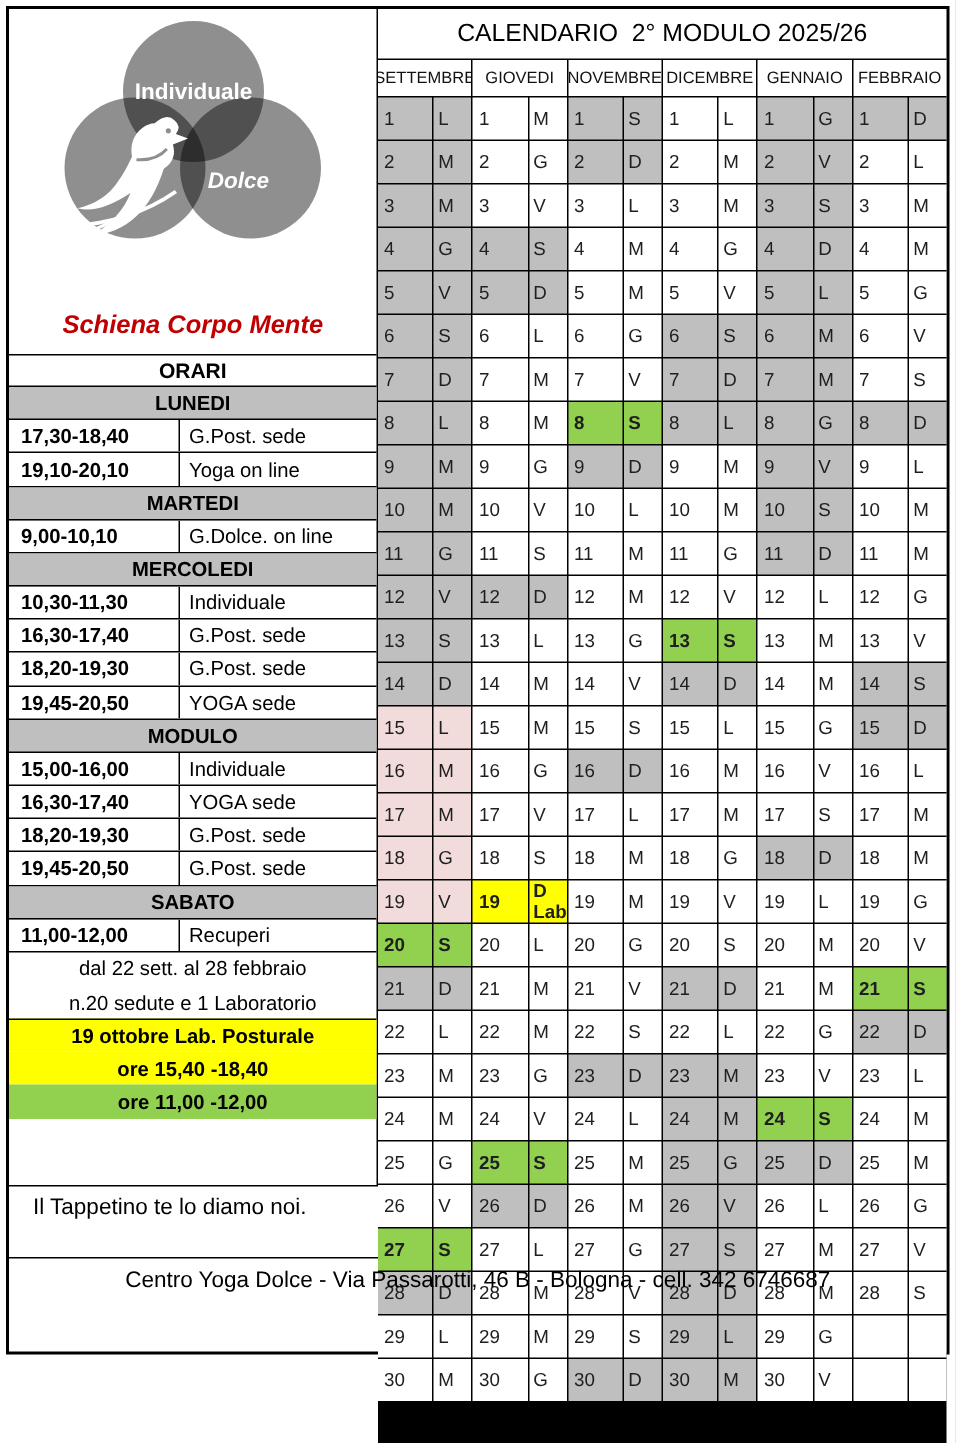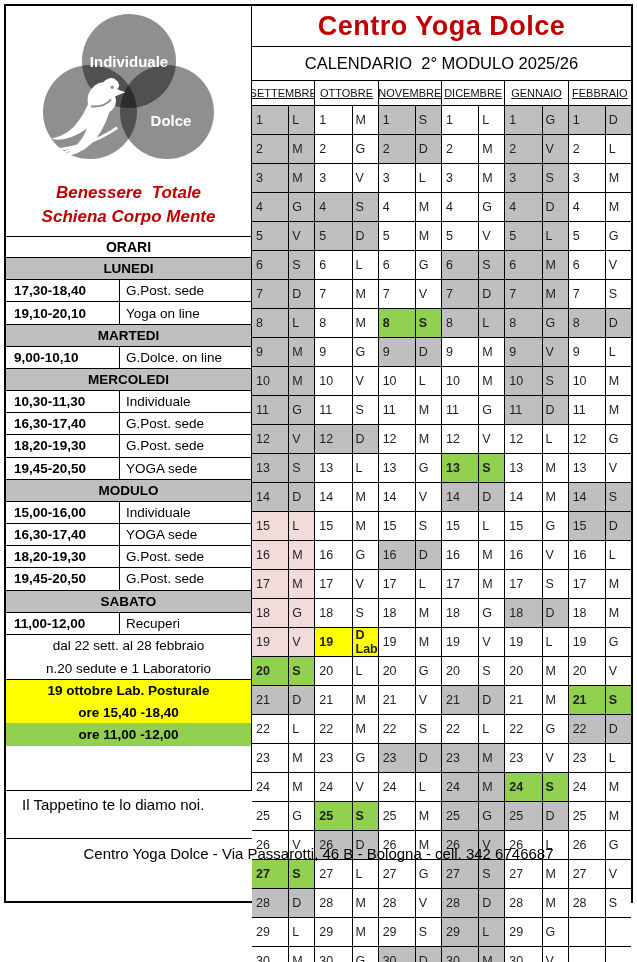--- a/index.html
+++ b/index.html
@@ -11,21 +11,21 @@
   
   .left-panel{width:246px;box-sizing:border-box;border-right:1px solid #000;display:flex;flex-direction:column;}
   .logo-area{position:relative;height:230px;flex:none;}
   .circle{position:absolute;width:94px;height:94px;border-radius:50%;
           background:#8f8f8f;mix-blend-mode:multiply;}
   .c-top{left:76px;top:8px;}
   .c-bl{left:37px;top:59px;}
   .c-br{left:114px;top:59px;}
   .circle-label{position:absolute;color:#fff;font-weight:bold;font-size:15px;text-align:center;}
   .lbl-formazione{left:76px;top:47px;width:94px;}
-  .lbl-dolce{left:122px;top:106px;width:86px;}
+  .lbl-dolce{left:110px;top:106px;width:86px;font-style:italic;}
   .bird{position:absolute;left:34px;top:58px;width:102px;height:96px;}
   .tagline{position:absolute;left:0;width:100%;text-align:center;color:#c00000;
            font-weight:bold;font-style:italic;font-size:17px;}
   .tag1{top:177px;word-spacing:5px;}
   .tag2{top:201px;}
   
   .srow{height:22.16px;flex:none;box-sizing:border-box;display:flex;align-items:center;
         border-bottom:1px solid #000;font-size:13px;overflow:hidden;}
   .orari{border-top:1px solid #000;font-weight:bold;font-size:14px;justify-content:center;}
   .dayhead{background:#bfbfbf;font-weight:bold;font-size:13.5px;justify-content:center;}
@@ -38,21 +38,21 @@
   
   .right-panel{flex:1;display:flex;flex-direction:column;}
   .title-box{height:41px;flex:none;box-sizing:border-box;border-bottom:1px solid #000;
              display:flex;align-items:center;justify-content:center;
              color:#c00000;font-weight:bold;font-size:27px;letter-spacing:0.5px;}
   .subtitle-box{height:34px;flex:none;box-sizing:border-box;border-bottom:1px solid #000;
                 display:flex;align-items:center;justify-content:center;font-size:16.5px;white-space:pre;}
   .cal-grid{flex:1;display:grid;grid-template-columns:repeat(6,23fr 16fr);
             grid-template-rows:24px repeat(31,1fr);gap:1px;background:#000;}
   .cal-grid>div{background:#fff;overflow:hidden;}
-  .m-head{grid-column:span 2;display:flex;align-items:center;justify-content:center;font-size:11px;color:#111;text-decoration:underline;}
+  .m-head{grid-column:span 2;display:flex;align-items:center;justify-content:center;font-size:11px;color:#111;}
   .dcell{display:flex;align-items:center;padding-left:4px;font-size:12.5px;color:#1f1f1f;box-sizing:border-box;}
   .lcell{padding-left:3px;}
   .hl{font-weight:bold;}
   
   .foot-notes{height:48px;box-sizing:border-box;border-top:1px solid #000;padding:3px 0 0 16px;}
   .foot-notes div{font-size:15px;line-height:22px;}
   .foot-address{height:30px;box-sizing:border-box;border-top:1px solid #000;display:flex;
                 align-items:center;justify-content:center;font-size:15px;}
   .foot-site{height:33px;box-sizing:border-box;border-top:1px solid #000;display:flex;
              align-items:center;justify-content:center;color:#c00000;font-size:25px;}
@@ -72,21 +72,20 @@
           <div class="circle c-br"></div>
           <div class="circle-label lbl-formazione">Individuale</div>
           <div class="circle-label lbl-dolce">Dolce</div>
           <svg class="bird" viewBox="0 0 100 95">
             <path fill="#ffffff" d="M62,18 q8,-7 13,-2 q5,4 1,9 l8,3 -10,4 q3,10 -6,16 q-13,41 -47,44 q19,-12 25,-28 q-21,14 -35,10 q18,-4 27,-18 q5,-7 9,-16 q-2,-12 7,-19 q4,-3 8,-3 z"></path>
             <circle cx="71" cy="23" r="1.7" fill="#8f8f8f"></circle>
             <path d="M50,42 q13,1 20,-7" stroke="#8f8f8f" stroke-width="2" fill="none"></path>
             <path d="M4,86 q42,-2 72,-23" stroke="#ffffff" stroke-width="2.6" fill="none"></path>
             <path d="M9,93 q30,-10 47,-26" stroke="#ffffff" stroke-width="2" fill="none"></path>
           </svg>
-          <div class="tagline tag1">Benessere Totale</div>
           <div class="tagline tag2">Schiena Corpo Mente</div>
         </div>
 
         <div class="srow orari">ORARI</div>
         <div id="schedule-rows" style="display:contents"><div class="srow dayhead">LUNEDI</div><div class="srow">
               <div class="slot-time">17,30-18,40</div>
               <div class="slot-act">G.Post. sede</div>
             </div><div class="srow">
               <div class="slot-time">19,10-20,10</div>
               <div class="slot-act">Yoga on line</div>
@@ -124,25 +123,24 @@
 
         <div class="srow mod-row">dal 22 sett. al 28 febbraio</div>
         <div class="srow mod-row">n.20 sedute e 1 Laboratorio</div>
 
         <div class="srow notice first" id="lab1" style="background: rgb(255, 255, 0);">19 ottobre Lab. Posturale</div>
         <div class="srow notice" id="lab2" style="background: rgb(255, 255, 0);">ore 15,40 -18,40</div>
         <div class="srow notice" id="rec2" style="background: rgb(146, 208, 80);">ore 11,00 -12,00</div>
       </div>
 
       <div class="right-panel">
-        <div class="title-box">Centro Yoga Dolce</div>
         <div class="subtitle-box">CALENDARIO  2° MODULO 2025/26</div>
         <div class="cal-grid" id="cal-grid">
             <div class="m-head">SETTEMBRE</div>
-            <div class="m-head">OTTOBRE</div>
+            <div class="m-head">GIOVEDI</div>
             <div class="m-head">NOVEMBRE</div>
             <div class="m-head">DICEMBRE</div>
             <div class="m-head">GENNAIO</div>
             <div class="m-head">FEBBRAIO</div>
             <div class="dcell" style="background: rgb(191, 191, 191);">1</div>
             <div class="dcell lcell" style="background: rgb(191, 191, 191);">L</div>
             <div class="dcell" style="background: rgb(255, 255, 255);">1</div>
             <div class="dcell lcell" style="background: rgb(255, 255, 255);">M</div>
             <div class="dcell" style="background: rgb(191, 191, 191);">1</div>
             <div class="dcell lcell" style="background: rgb(191, 191, 191);">S</div>

